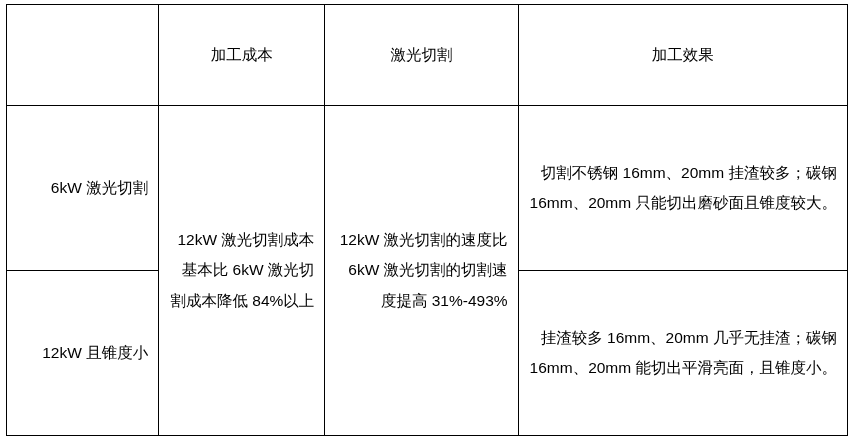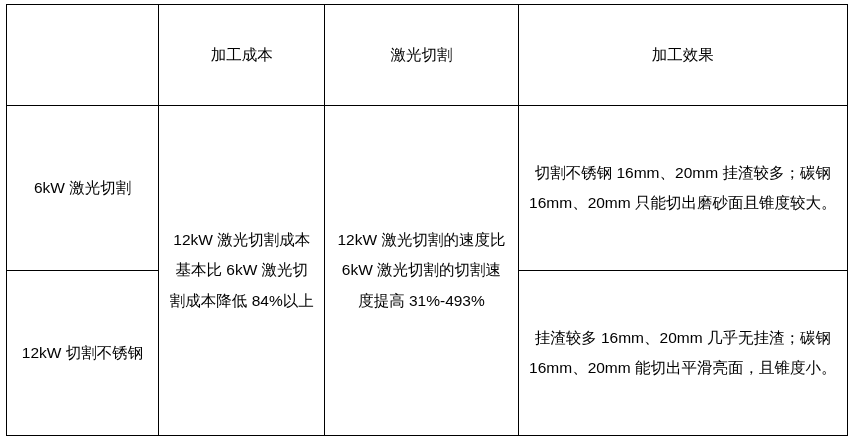--- a/index.html
+++ b/index.html
@@ -44,26 +44,26 @@
   .hdr {
     text-align: center;
     font-weight: bold;
     font-size: 16px;
     height: 52px;
     padding: 4px 6px;
   }
   .hdr-blank { border-right: 1px solid #000; }
 
   .rowlabel {
-    text-align: center;
+    text-align: right;
     font-size: 15.5px;
     padding-left: 12px;
   }
   .bodycell {
-    text-align: center;
+    text-align: right;
     font-size: 15.5px;
     line-height: 2.05;
   }
   .merged {
     vertical-align: middle;
   }
   .cost-cell, .eff-cell {
     padding-top: 10px;
   }
 </style>
@@ -87,18 +87,18 @@
       </tr>
     </thead>
     <tbody>
       <tr>
         <td class="rowlabel">6kW 激光切割</td>
         <td class="bodycell merged cost-cell" rowspan="2">12kW 激光切割成本基本比 6kW 激光切割成本降低 84%以上</td>
         <td class="bodycell merged eff-cell" rowspan="2">12kW 激光切割的速度比 6kW 激光切割的切割速度提高 31%-493%</td>
         <td class="bodycell effect-cell">切割不锈钢 16mm、20mm 挂渣较多；碳钢 16mm、20mm 只能切出磨砂面且锥度较大。</td>
       </tr>
       <tr>
-        <td class="rowlabel">12kW 切割不锈钢</td>
+        <td class="rowlabel">12kW 且锥度小</td>
         <td class="bodycell effect-cell">挂渣较多 16mm、20mm 几乎无挂渣；碳钢 16mm、20mm 能切出平滑亮面，且锥度小。</td>
       </tr>
     </tbody>
   </table>
 </div>
 
 </body></html>

